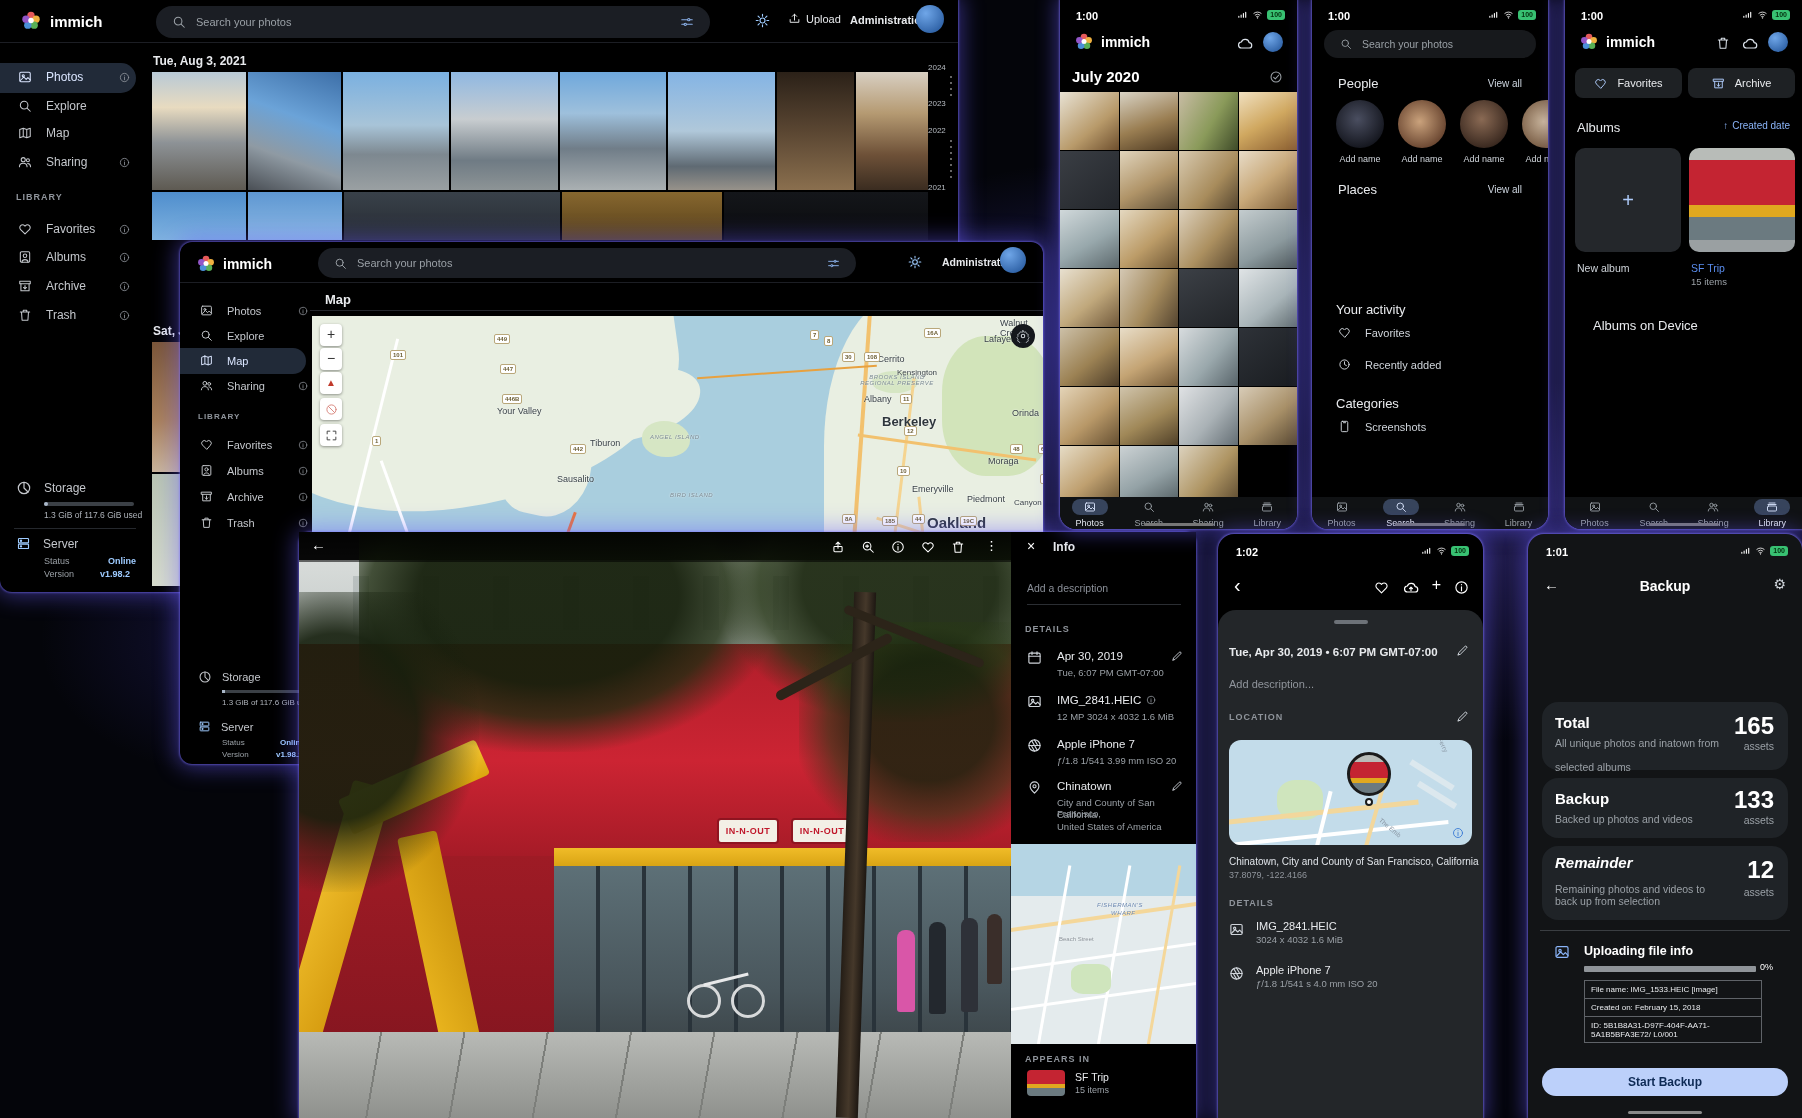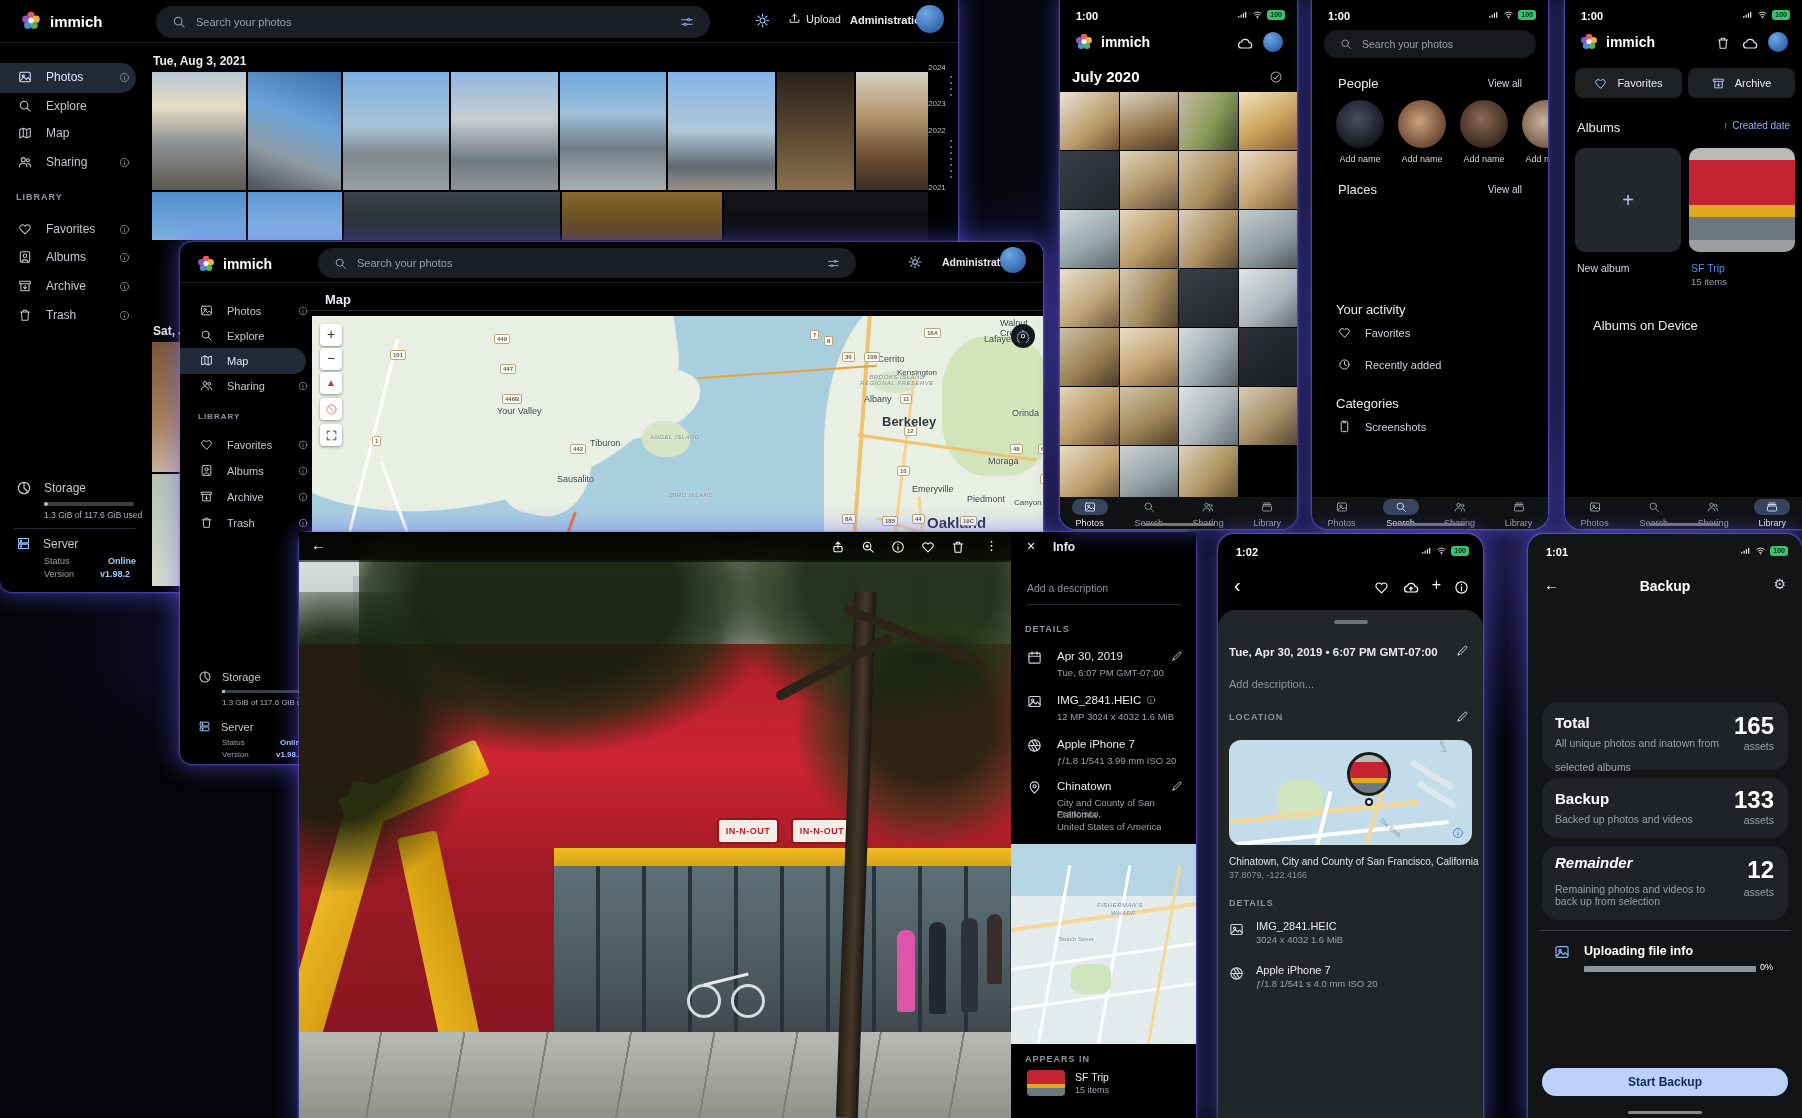--- a/index.html
+++ b/index.html
@@ -1077,15 +1077,20 @@
     <div class="abs ecard-unit" style="right:14px;top:40px;">assets</div>
   </div>
   <div class="abs" style="left:12px;top:396px;width:250px;height:1px;background:#3a3e42;"></div>
 
   <svg class="ic abs" style="left:26px;top:410px;width:16px;height:16px;color:#8ab4f8">
       <use href="#i-image"></use>
     </svg>
   <div class="abs" style="left:56px;top:410px;color:#fff;font-size:12.5px;font-weight:bold;">Uploading file info</div>
   <div class="abs" style="left:56px;top:432px;width:172px;height:6px;background:#8f9499;border-radius:1px;"></div>
   <div class="abs" style="left:232px;top:428px;color:#fff;font-size:9px;">0%</div>
+  <div class="abs" style="left:56px;top:446px;width:178px;">
+    <div class="filerow">File name: IMG_1533.HEIC [image]</div>
+    <div class="filerow">Created on: February 15, 2018</div>
+    <div class="filerow" style="height:26px;">ID: 5B1B8A31-D97F-404F-AA71-5A1B5BFA3E72/ L0/001</div>
+  </div>
   <div class="abs" style="left:14px;top:534px;width:246px;height:28px;background:#bcd0fa;border-radius:16px;color:#0e2a55;font-size:12px;font-weight:bold;display:flex;align-items:center;justify-content:center;">Start Backup</div>
   <div class="abs" style="left:50%;bottom:4px;transform:translateX(-50%);width:74px;height:3px;background:#888;border-radius:2px;"></div>
 </div>
 
 </body></html>

